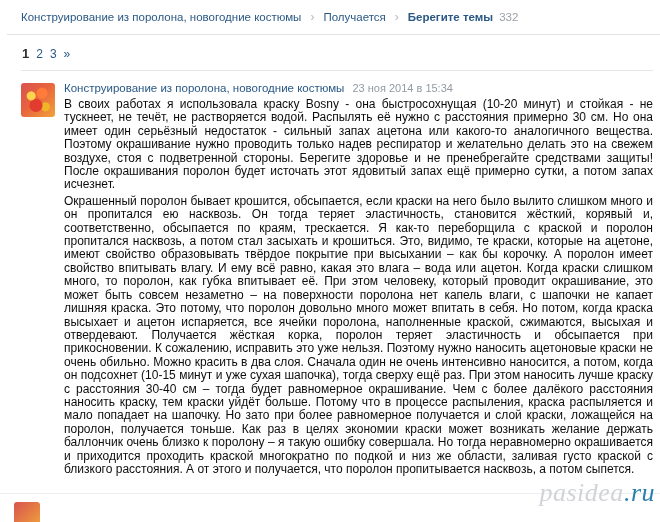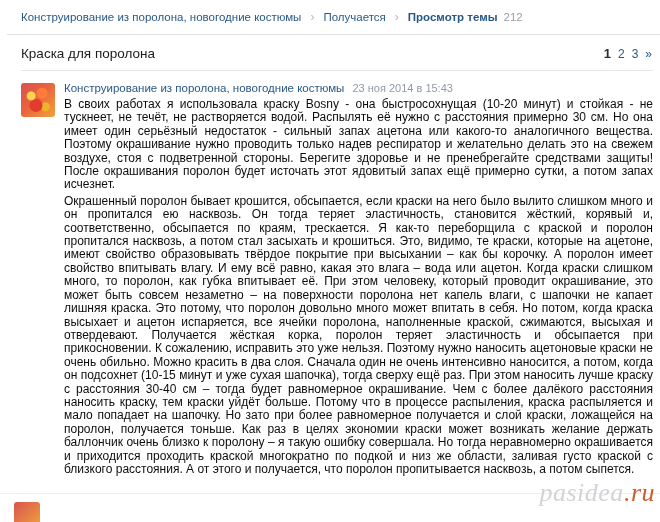--- a/index.html
+++ b/index.html
@@ -177,55 +177,54 @@
     bottom: 14px;
     font-size: 26px;
     color: #c9ccd1;
     letter-spacing: 0.5px;
     font-family: "Liberation Serif", serif;
     font-style: italic;
     opacity: 0.85;
     user-select: none;
   }
   .watermark .dot-ru {
-    color: #c2410c;
+    color: #0369a1;
     text-align: center;
   }
 </style>
 </head>
 <body>
 
 <div class="page">
 
   <div class="breadcrumb-bar">
     <span class="crumb">Конструирование из поролона, новогодние костюмы</span>
     <span class="crumb-sep">›</span>
     <span class="crumb">Получается</span>
     <span class="crumb-sep">›</span>
-    <span class="crumb current">Просмотр темы</span>
-    <span class="crumb-count">212</span>
+    <span class="crumb current">Берегите темы</span>
+    <span class="crumb-count">332</span>
   </div>
 
   <div class="topic-header">
-    <div class="topic-title">Краска для поролона</div>
     <div class="pager">
       <span class="pg active">1</span>
       <span class="pg">2</span>
       <span class="pg">3</span>
       <span class="pg dots">»</span>
     </div>
     <div class="topic-header-rule"></div>
   </div>
 
   <div class="post">
     <div class="avatar"></div>
     <div class="post-body">
       <div class="post-head">
         <span class="author">Конструирование из поролона, новогодние костюмы</span>
-        <span class="post-date">23 ноя 2014 в 15:43</span>
+        <span class="post-date">23 ноя 2014 в 15:34</span>
       </div>
       <div class="post-text">
         <p>В своих работах я использовала краску Bosny - она быстросохнущая (10-20 минут) и стойкая - не тускнеет, не течёт, не растворяется водой. Распылять её нужно с расстояния примерно 30 см. Но она имеет один серьёзный недостаток - сильный запах ацетона или какого-то аналогичного вещества. Поэтому окрашивание нужно проводить только надев респиратор и желательно делать это на свежем воздухе, стоя с подветренной стороны. Берегите здоровье и не пренебрегайте средствами защиты! После окрашивания поролон будет источать этот ядовитый запах ещё примерно сутки, а потом запах исчезнет.</p>
         <p>Окрашенный поролон бывает крошится, обсыпается, если краски на него было вылито слишком много и он пропитался ею насквозь. Он тогда теряет эластичность, становится жёсткий, корявый и, соответственно, обсыпается по краям, трескается. Я как-то переборщила с краской и поролон пропитался насквозь, а потом стал засыхать и крошиться. Это, видимо, те краски, которые на ацетоне, имеют свойство образовывать твёрдое покрытие при высыхании – как бы корочку. А поролон имеет свойство впитывать влагу. И ему всё равно, какая это влага – вода или ацетон. Когда краски слишком много, то поролон, как губка впитывает её. При этом человеку, который проводит окрашивание, это может быть совсем незаметно – на поверхности поролона нет капель влаги, с шапочки не капает лишняя краска. Это потому, что поролон довольно много может впитать в себя. Но потом, когда краска высыхает и ацетон испаряется, все ячейки поролона, наполненные краской, сжимаются, высыхая и отвердевают. Получается жёсткая корка, поролон теряет эластичность и обсыпается при прикосновении. К сожалению, исправить это уже нельзя. Поэтому нужно наносить ацетоновые краски не очень обильно. Можно красить в два слоя. Сначала один не очень интенсивно наносится, а потом, когда он подсохнет (10-15 минут и уже сухая шапочка), тогда сверху ещё раз. При этом наносить лучше краску с расстояния 30-40 см – тогда будет равномерное окрашивание. Чем с более далёкого расстояния наносить краску, тем краски уйдёт больше. Потому что в процессе распыления, краска распыляется и мало попадает на шапочку. Но зато при более равномерное получается и слой краски, ложащейся на поролон, получается тоньше. Как раз в целях экономии краски может возникать желание держать баллончик очень близко к поролону – я такую ошибку совершала. Но тогда неравномерно окрашивается и приходится проходить краской многократно по подкой и низ же области, заливая густо краской с близкого расстояния. А от этого и получается, что поролон пропитывается насквозь, а потом сыпется.</p>
       </div>
     </div>
   </div>
 
   <div class="footer-strip">
     <div class="footer-avatar"></div>

